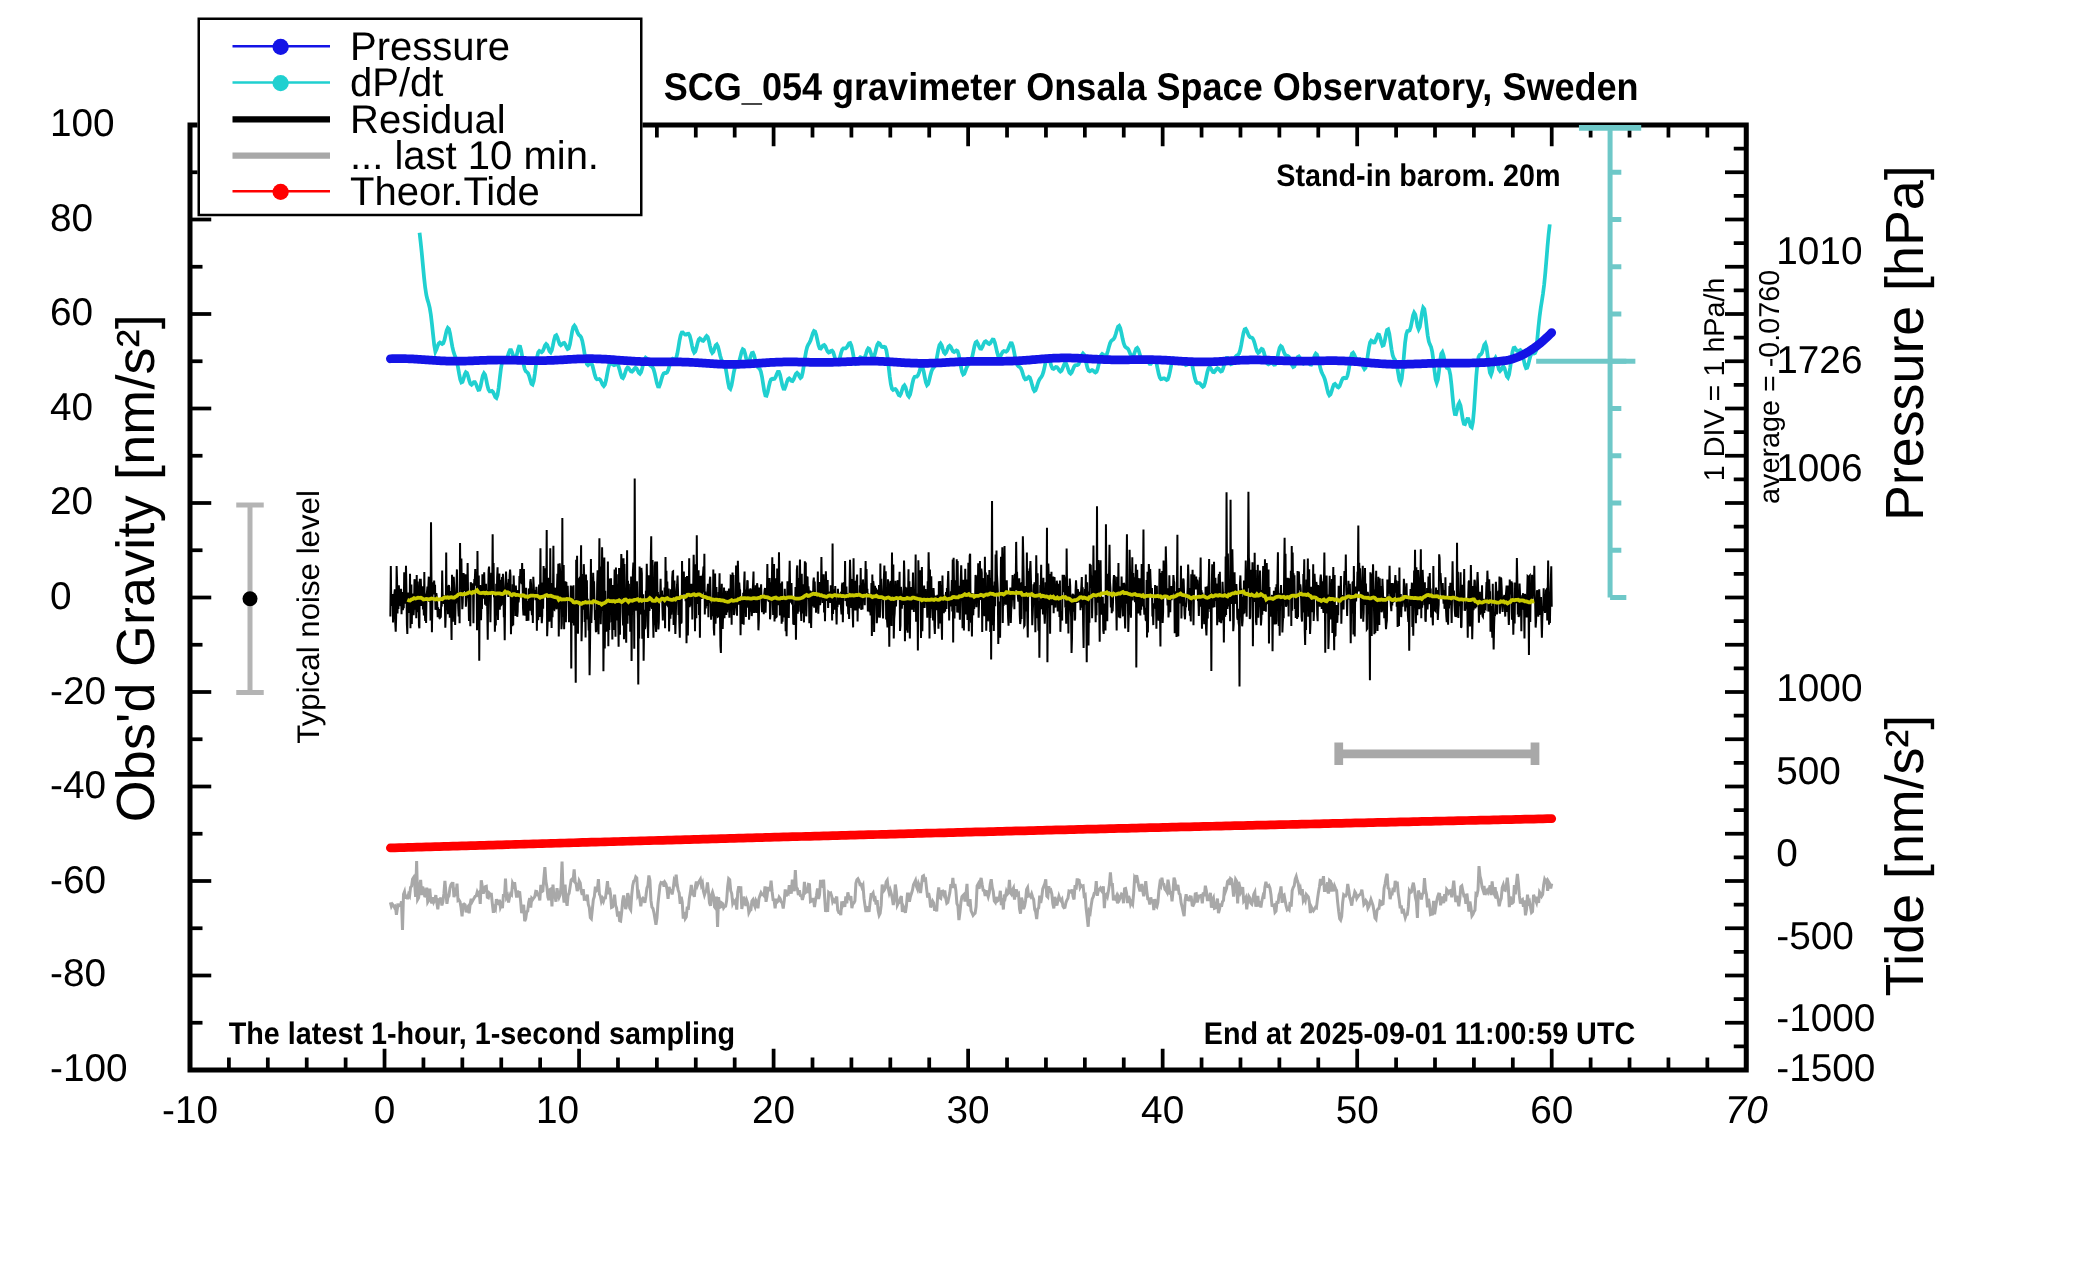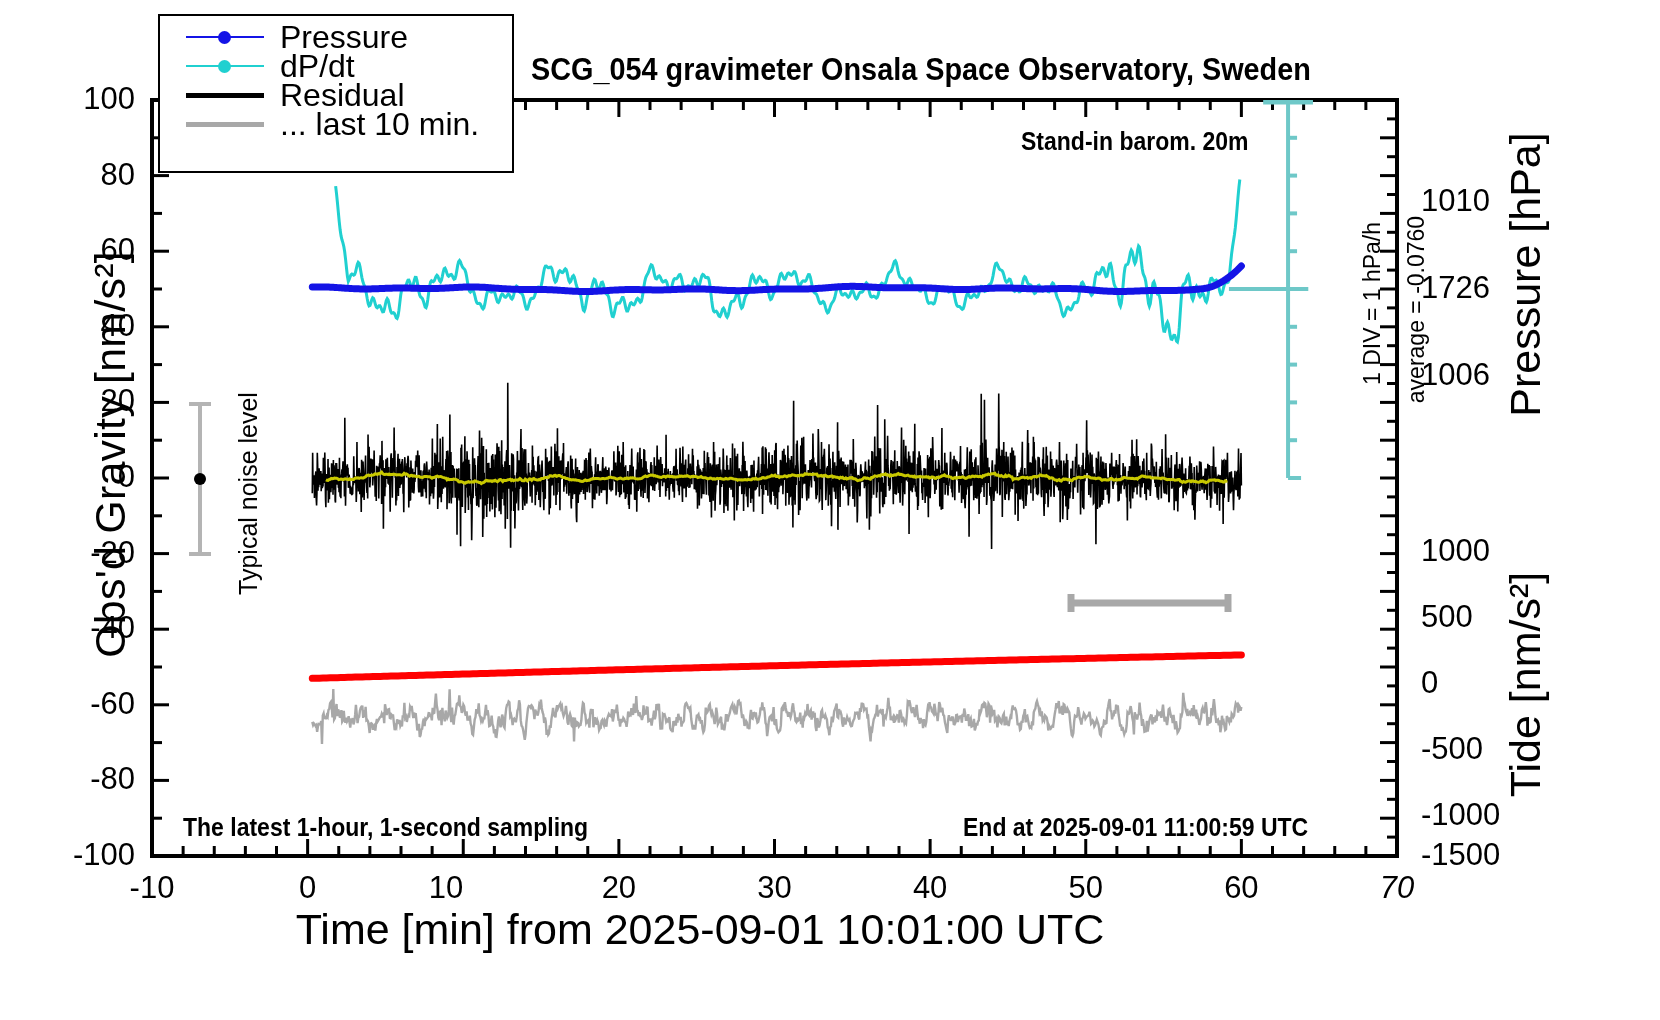--- a/index.html
+++ b/index.html
@@ -24,21 +24,21 @@
     left:1310px; top:660px; width:430px; text-align:center;
     transform:rotate(-90deg); transform-origin:50% 50%;
     font-size:43px; white-space:nowrap;
   }
   #xlabel{
     left:0; top:905px; width:1400px; text-align:center;
     font-size:43px; white-space:nowrap;
   }
 
   
-  .tickL{position:absolute; right:0; font-size:31px; text-align:right; white-space:nowrap;}
+  .tickL{position:absolute; right:0; font-size:31px; white-space:nowrap;}
   .tickR{position:absolute; left:0; font-size:31px; text-align:left; white-space:nowrap;}
   .tickX{position:absolute; font-size:31px; text-align:center; white-space:nowrap;}
 
   
   .bold-ann{position:absolute; font-weight:bold; font-size:25px; white-space:nowrap;
             font-family:"Liberation Sans","DejaVu Sans",sans-serif;
             transform:scaleX(.92); transform-origin:left center;}
   .title{position:absolute; font-weight:bold; font-size:31px; white-space:nowrap;
          transform:scaleX(.93); transform-origin:left center;}
   .rot-ann{position:absolute; font-size:23px; white-space:nowrap;
@@ -279,21 +279,20 @@
 
 <div class="rot-ann" style="left:1272px;top:290px;width:200px;">1 DIV = 1 hPa/h</div>
 
 <div class="rot-ann" style="left:1301px;top:296px;width:230px;">average = -0.0760</div>
 
 <div class="rot-ann" style="left:133px;top:479px;width:230px;font-size:25px;">Typical noise level</div>
 
 <div id="ylabel-left" class="abs">Obs'd Gravity [nm/s²]</div>
 <div id="ylabel-right-pressure" class="abs">Pressure [hPa]</div>
 <div id="ylabel-right-tide" class="abs">Tide [nm/s²]</div>
-<div id="xlabel" class="abs">Time [min] from 2025-09-01 10:01:00 UTC</div>
 
 <div id="ticklabels-left">
       <div class="tickL" style="left: 40px; top: 81px; width: 95px;">100</div>
       <div class="tickL" style="left: 40px; top: 156.6px; width: 95px;">80</div>
       <div class="tickL" style="left: 40px; top: 232.2px; width: 95px;">60</div>
       <div class="tickL" style="left: 40px; top: 307.8px; width: 95px;">40</div>
       <div class="tickL" style="left: 40px; top: 383.4px; width: 95px;">20</div>
       <div class="tickL" style="left: 40px; top: 459px; width: 95px;">0</div>
       <div class="tickL" style="left: 40px; top: 534.6px; width: 95px;">-20</div>
       <div class="tickL" style="left: 40px; top: 610.2px; width: 95px;">-40</div>
@@ -346,15 +345,22 @@
           <div class="leg-line thick" style="background: rgb(0, 0, 0);"></div>
         </div>
         <div class="leg-txt">Residual</div>
       </div>
       <div class="leg-row">
         <div class="leg-key">
           <div class="leg-line thick" style="background: rgb(168, 168, 168);"></div>
         </div>
         <div class="leg-txt">... last 10 min.</div>
       </div>
+      <div class="leg-row">
+        <div class="leg-key">
+          <div class="leg-line" style="background: rgb(255, 0, 0);"></div>
+          <div class="leg-dot" style="background: rgb(255, 0, 0);"></div>
+        </div>
+        <div class="leg-txt">Theor.Tide</div>
+      </div>
     </div>
 
 </div>
 
 </body></html>

